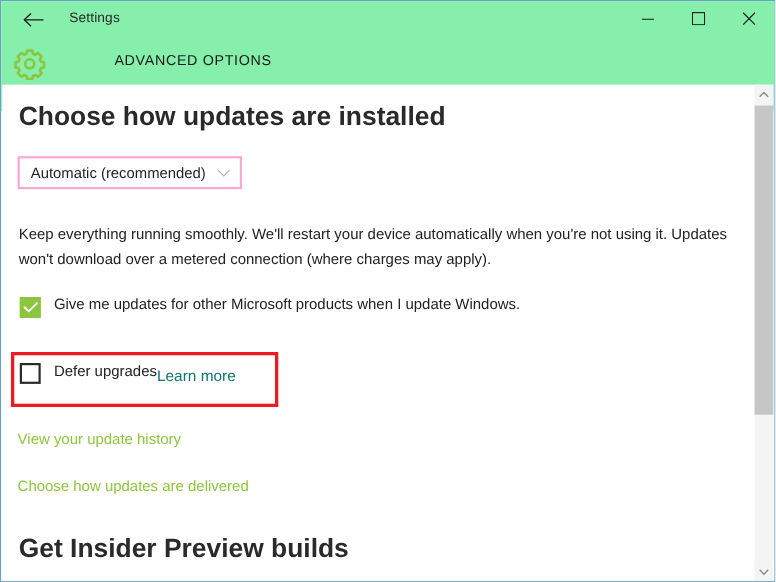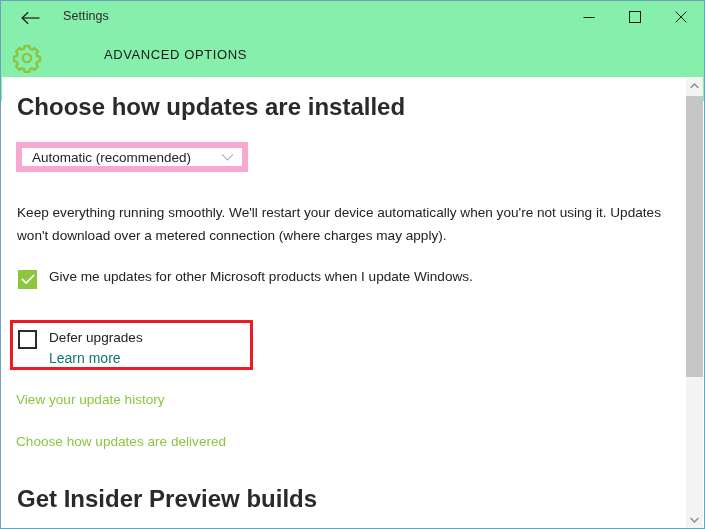--- a/index.html
+++ b/index.html
@@ -105,24 +105,24 @@
     color: #2a2a2a;
     white-space: nowrap;
   }
   .section-title.first { left: 15px; top: 16px; }
   .section-title.second { left: 15px; top: 408px; }
 
   .dropdown {
     position: absolute;
     left: 14px;
     top: 65px;
-    width: 232px;
+    width: 204px;
     height: 30px;
     box-sizing: border-box;
-    border: 6px solid #f9a8d4;
+    border: 2px solid #f9a8d4;
     background: #ffffff;
     display: flex;
     align-items: center;
     padding: 0 8px 0 10px;
   }
   .dropdown-value {
     font-size: 13.5px;
     color: #1f1f1f;
     flex: 1;
     white-space: nowrap;
@@ -196,21 +196,21 @@
   .defer-row {
     position: absolute;
     left: 16px;
     top: 252px;
     display: flex;
     align-items: flex-start;
   }
   .defer-text-wrap {
     margin-left: 12px;
     display: flex;
-    flex-direction: column;
+    flex-direction: row;
   }
   .defer-label {
     font-size: 13.6px;
     color: #222222;
     white-space: nowrap;
     line-height: 17px;
   }
   .learn-more {
     font-size: 14px;
     color: #0f766e;

